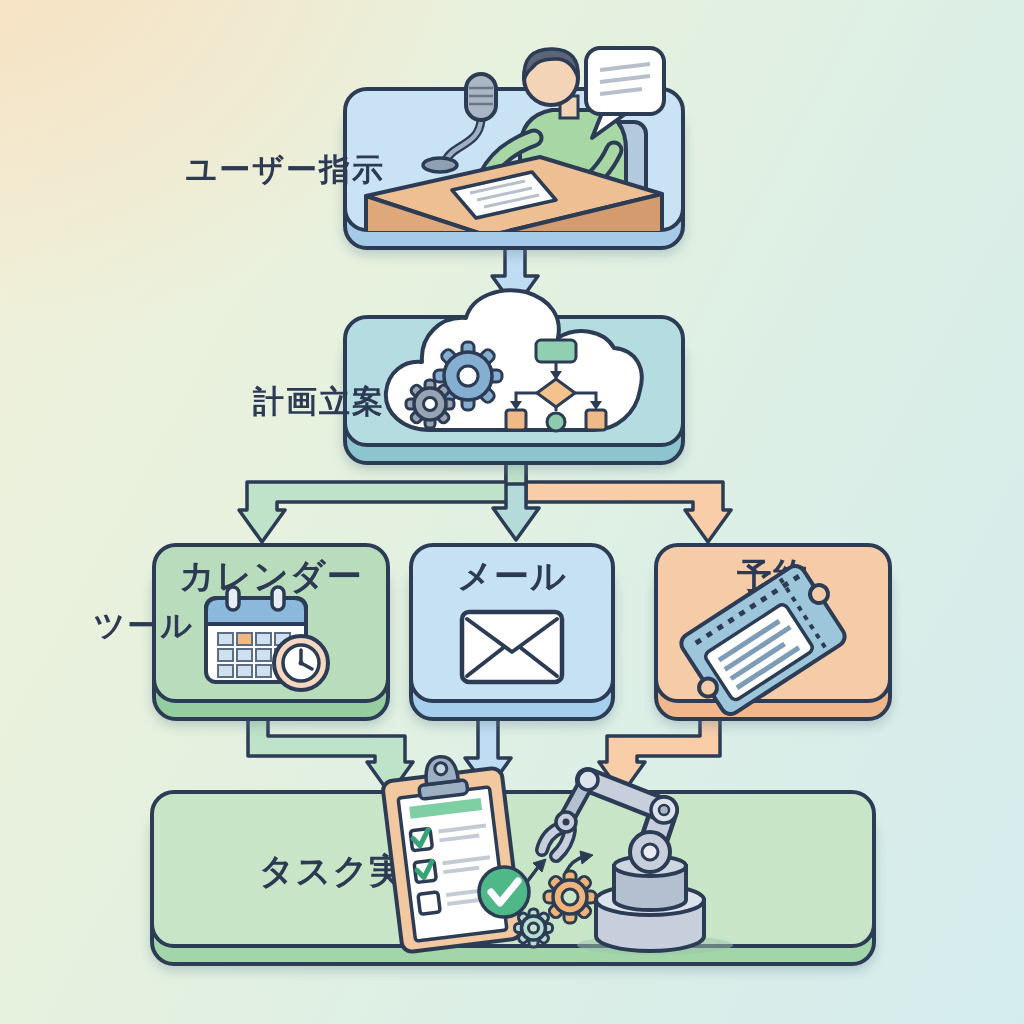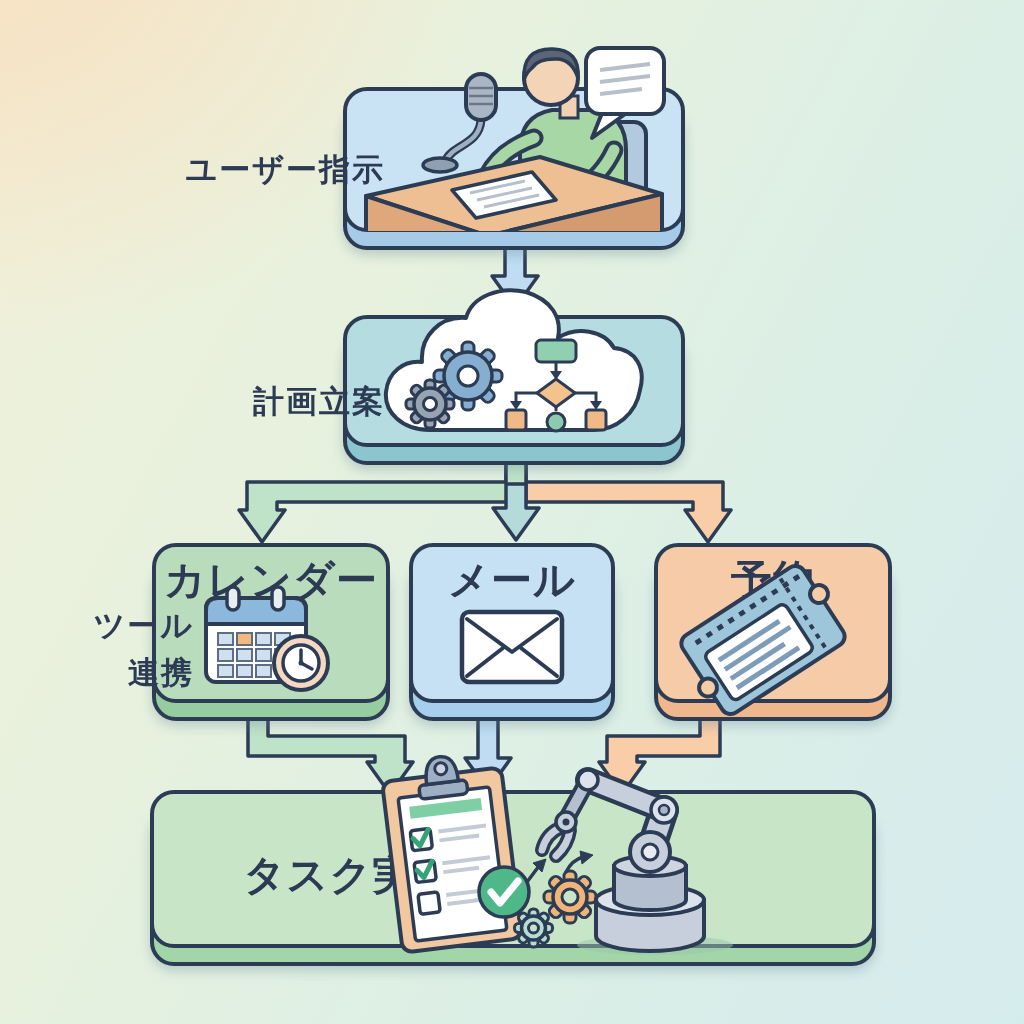--- a/index.html
+++ b/index.html
@@ -16,21 +16,21 @@
   .box{position:absolute;z-index:2;}
   .box .lip,.box .face{
     position:absolute;box-sizing:border-box;
     border:4px solid #2d3c55;border-radius:24px;
   }
   .box .lip{left:0;top:18px;width:100%;height:100%;
     filter:drop-shadow(0 5px 6px rgba(100,135,145,.35));}
   .box .face{left:0;top:0;width:100%;height:100%;}
   .box-title{
     position:absolute;z-index:4;left:0;top:10px;width:100%;text-align:center;
-    font-size:41px;font-weight:bold;color:#2c3a54;letter-spacing:1px;
+    font-size:35px;font-weight:bold;color:#2c3a54;letter-spacing:1px;
   }
   .side-label{
     position:absolute;z-index:2;text-align:right;
     font-size:31px;font-weight:bold;color:#2c3a54;letter-spacing:2px;line-height:1.5;
   }
   #label-step1{left:85px;top:146px;width:300px;}
   #label-step2{left:85px;top:361px;width:300px;margin-top:17px;}
   #label-step3{left:14px;top:602px;width:180px;}
   #title-task{left:40px;top:58px;width:320px;}
 </style>
@@ -89,21 +89,20 @@
   <div class="box" id="box-task" style="left:150px;top:790px;width:726px;height:158px;">
     <div class="lip" style="background: rgb(162, 214, 168);"></div>
     <div class="face" style="background: rgb(200, 229, 199);"></div>
     <div class="box-title" id="title-task">タスク実行</div>
   </div>
 
   <div class="side-label" id="label-step1">ユーザー指示</div>
   <div class="side-label" id="label-step2">計画立案</div>
   <div class="side-label" id="label-step3">
     <div>ツール</div>
-    <div>連携</div>
   </div>
 
   <svg class="layer icons" viewBox="0 0 1024 1024">
     <defs>
       <clipPath id="clip-b1">
           <rect x="330" y="0" width="368" height="231"></rect>
         </clipPath>
     </defs>
 
     <g>

